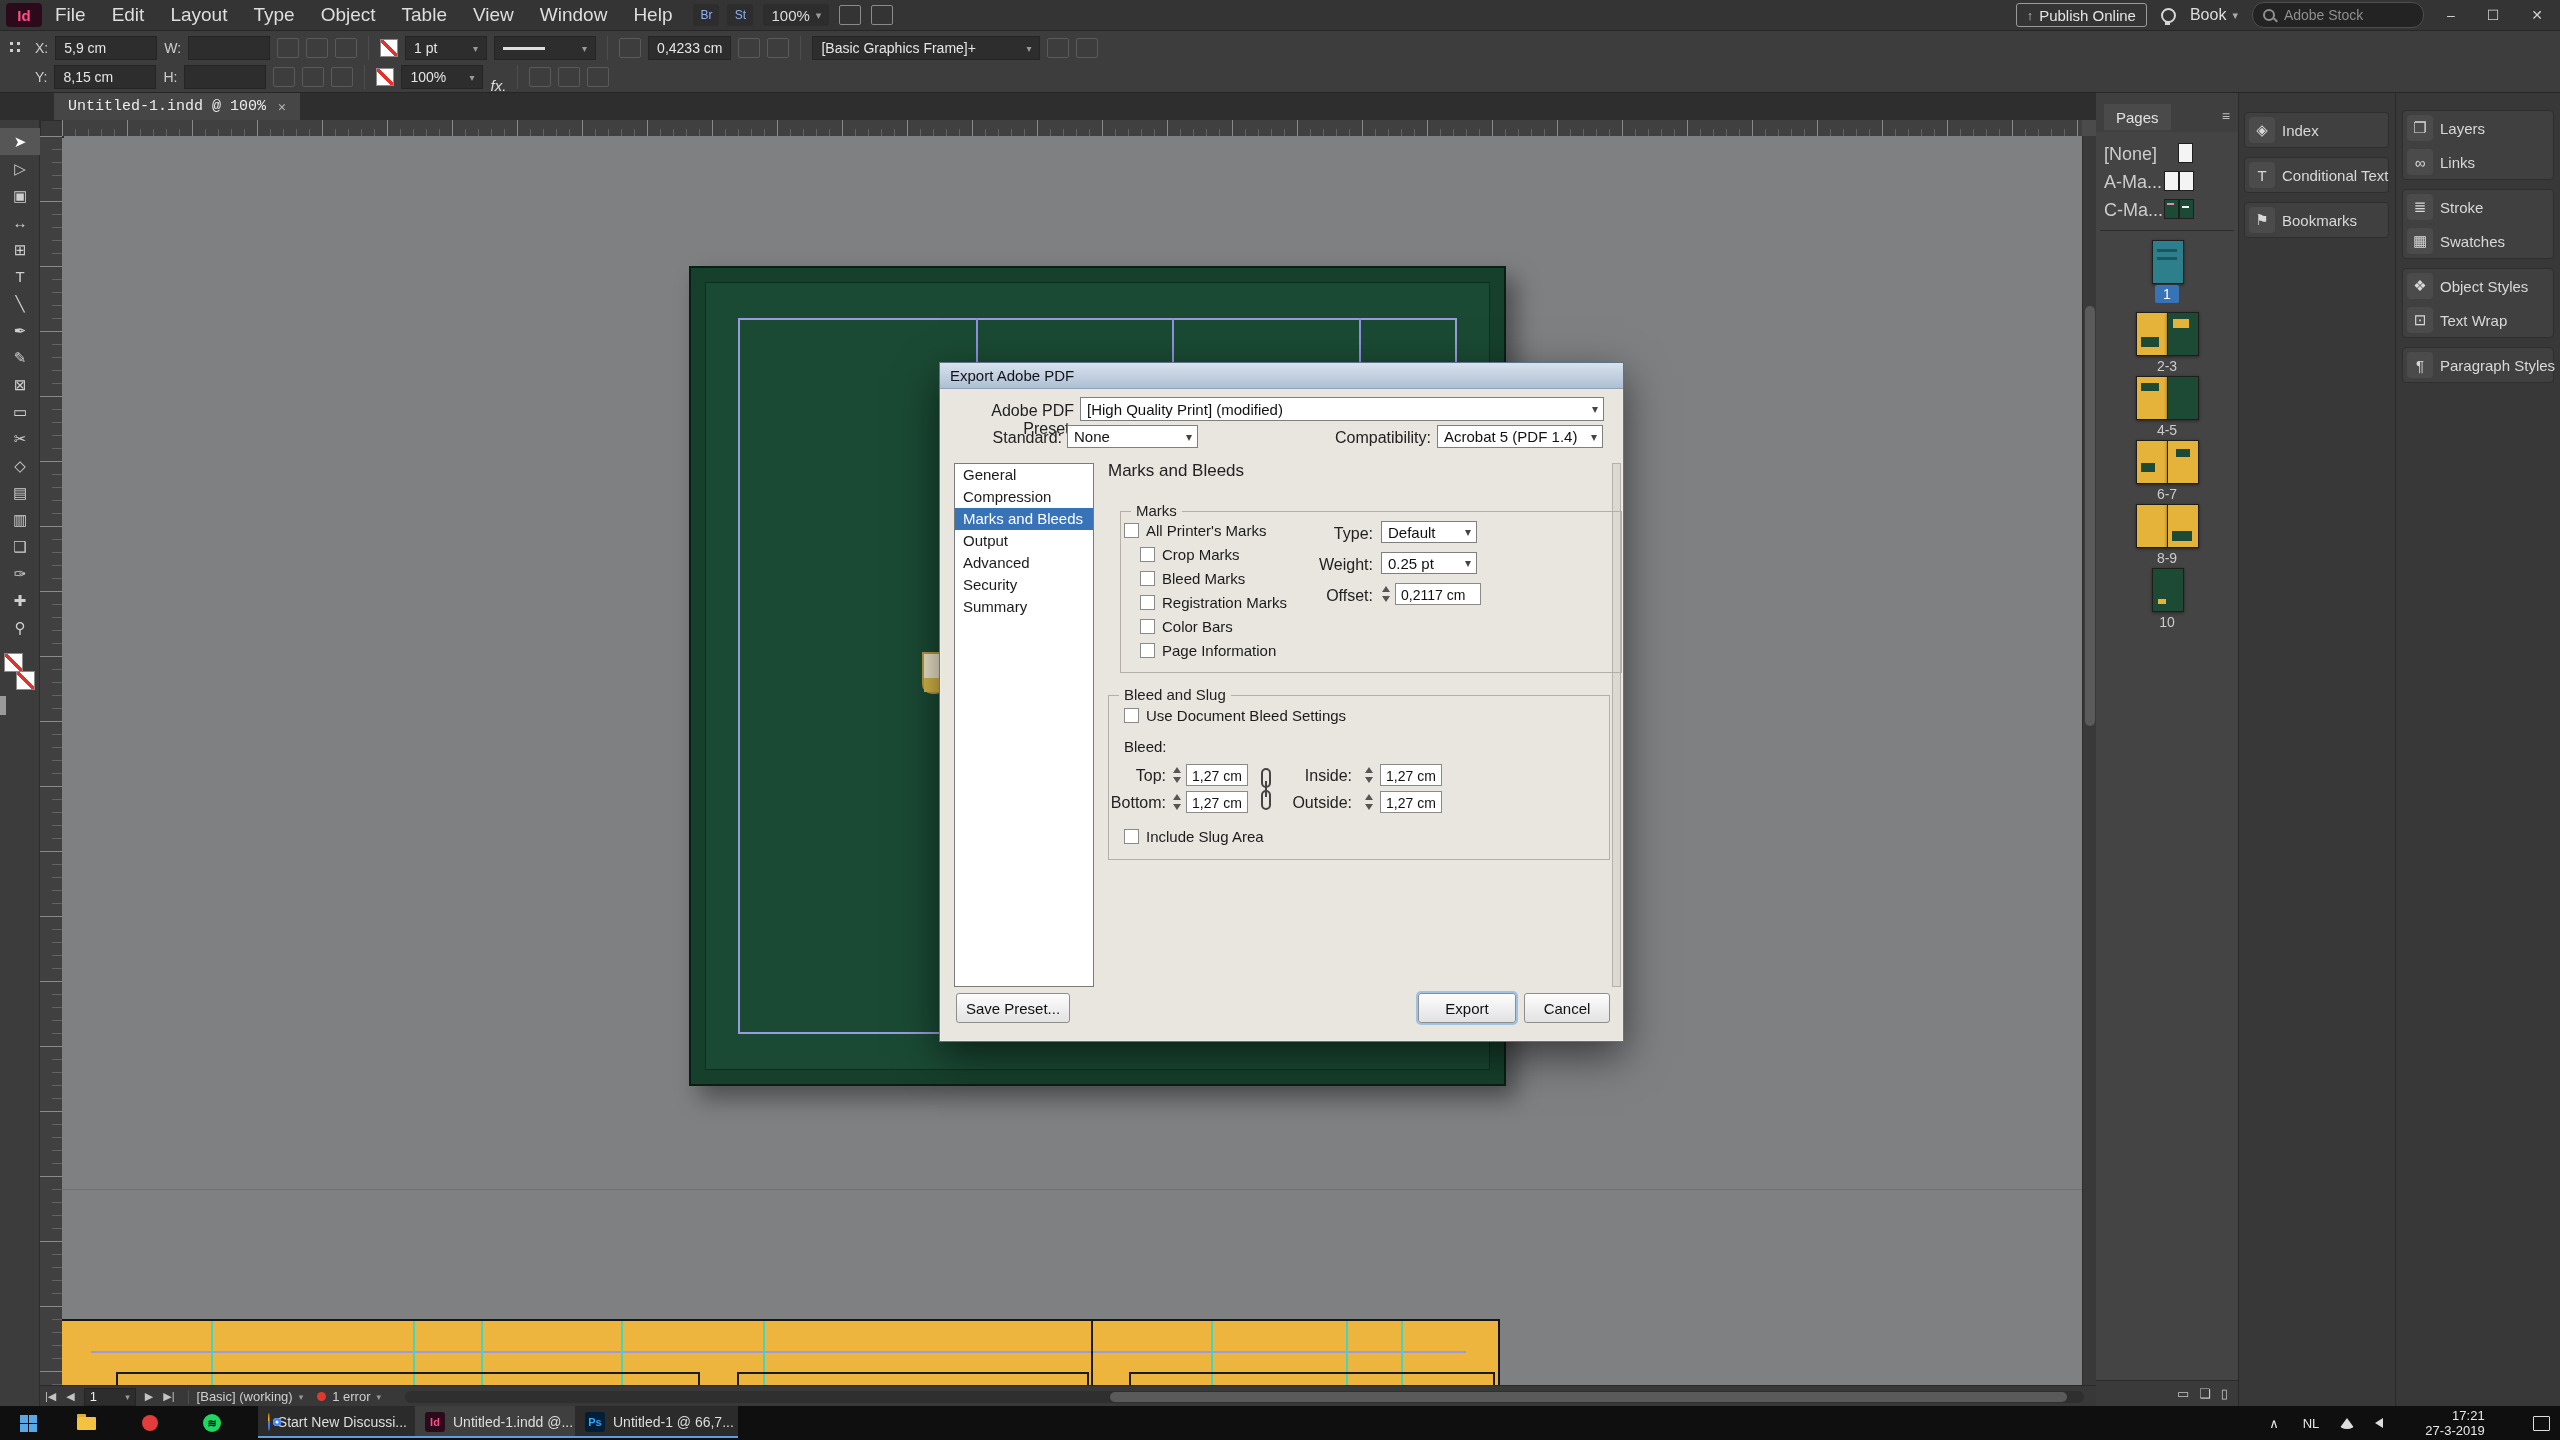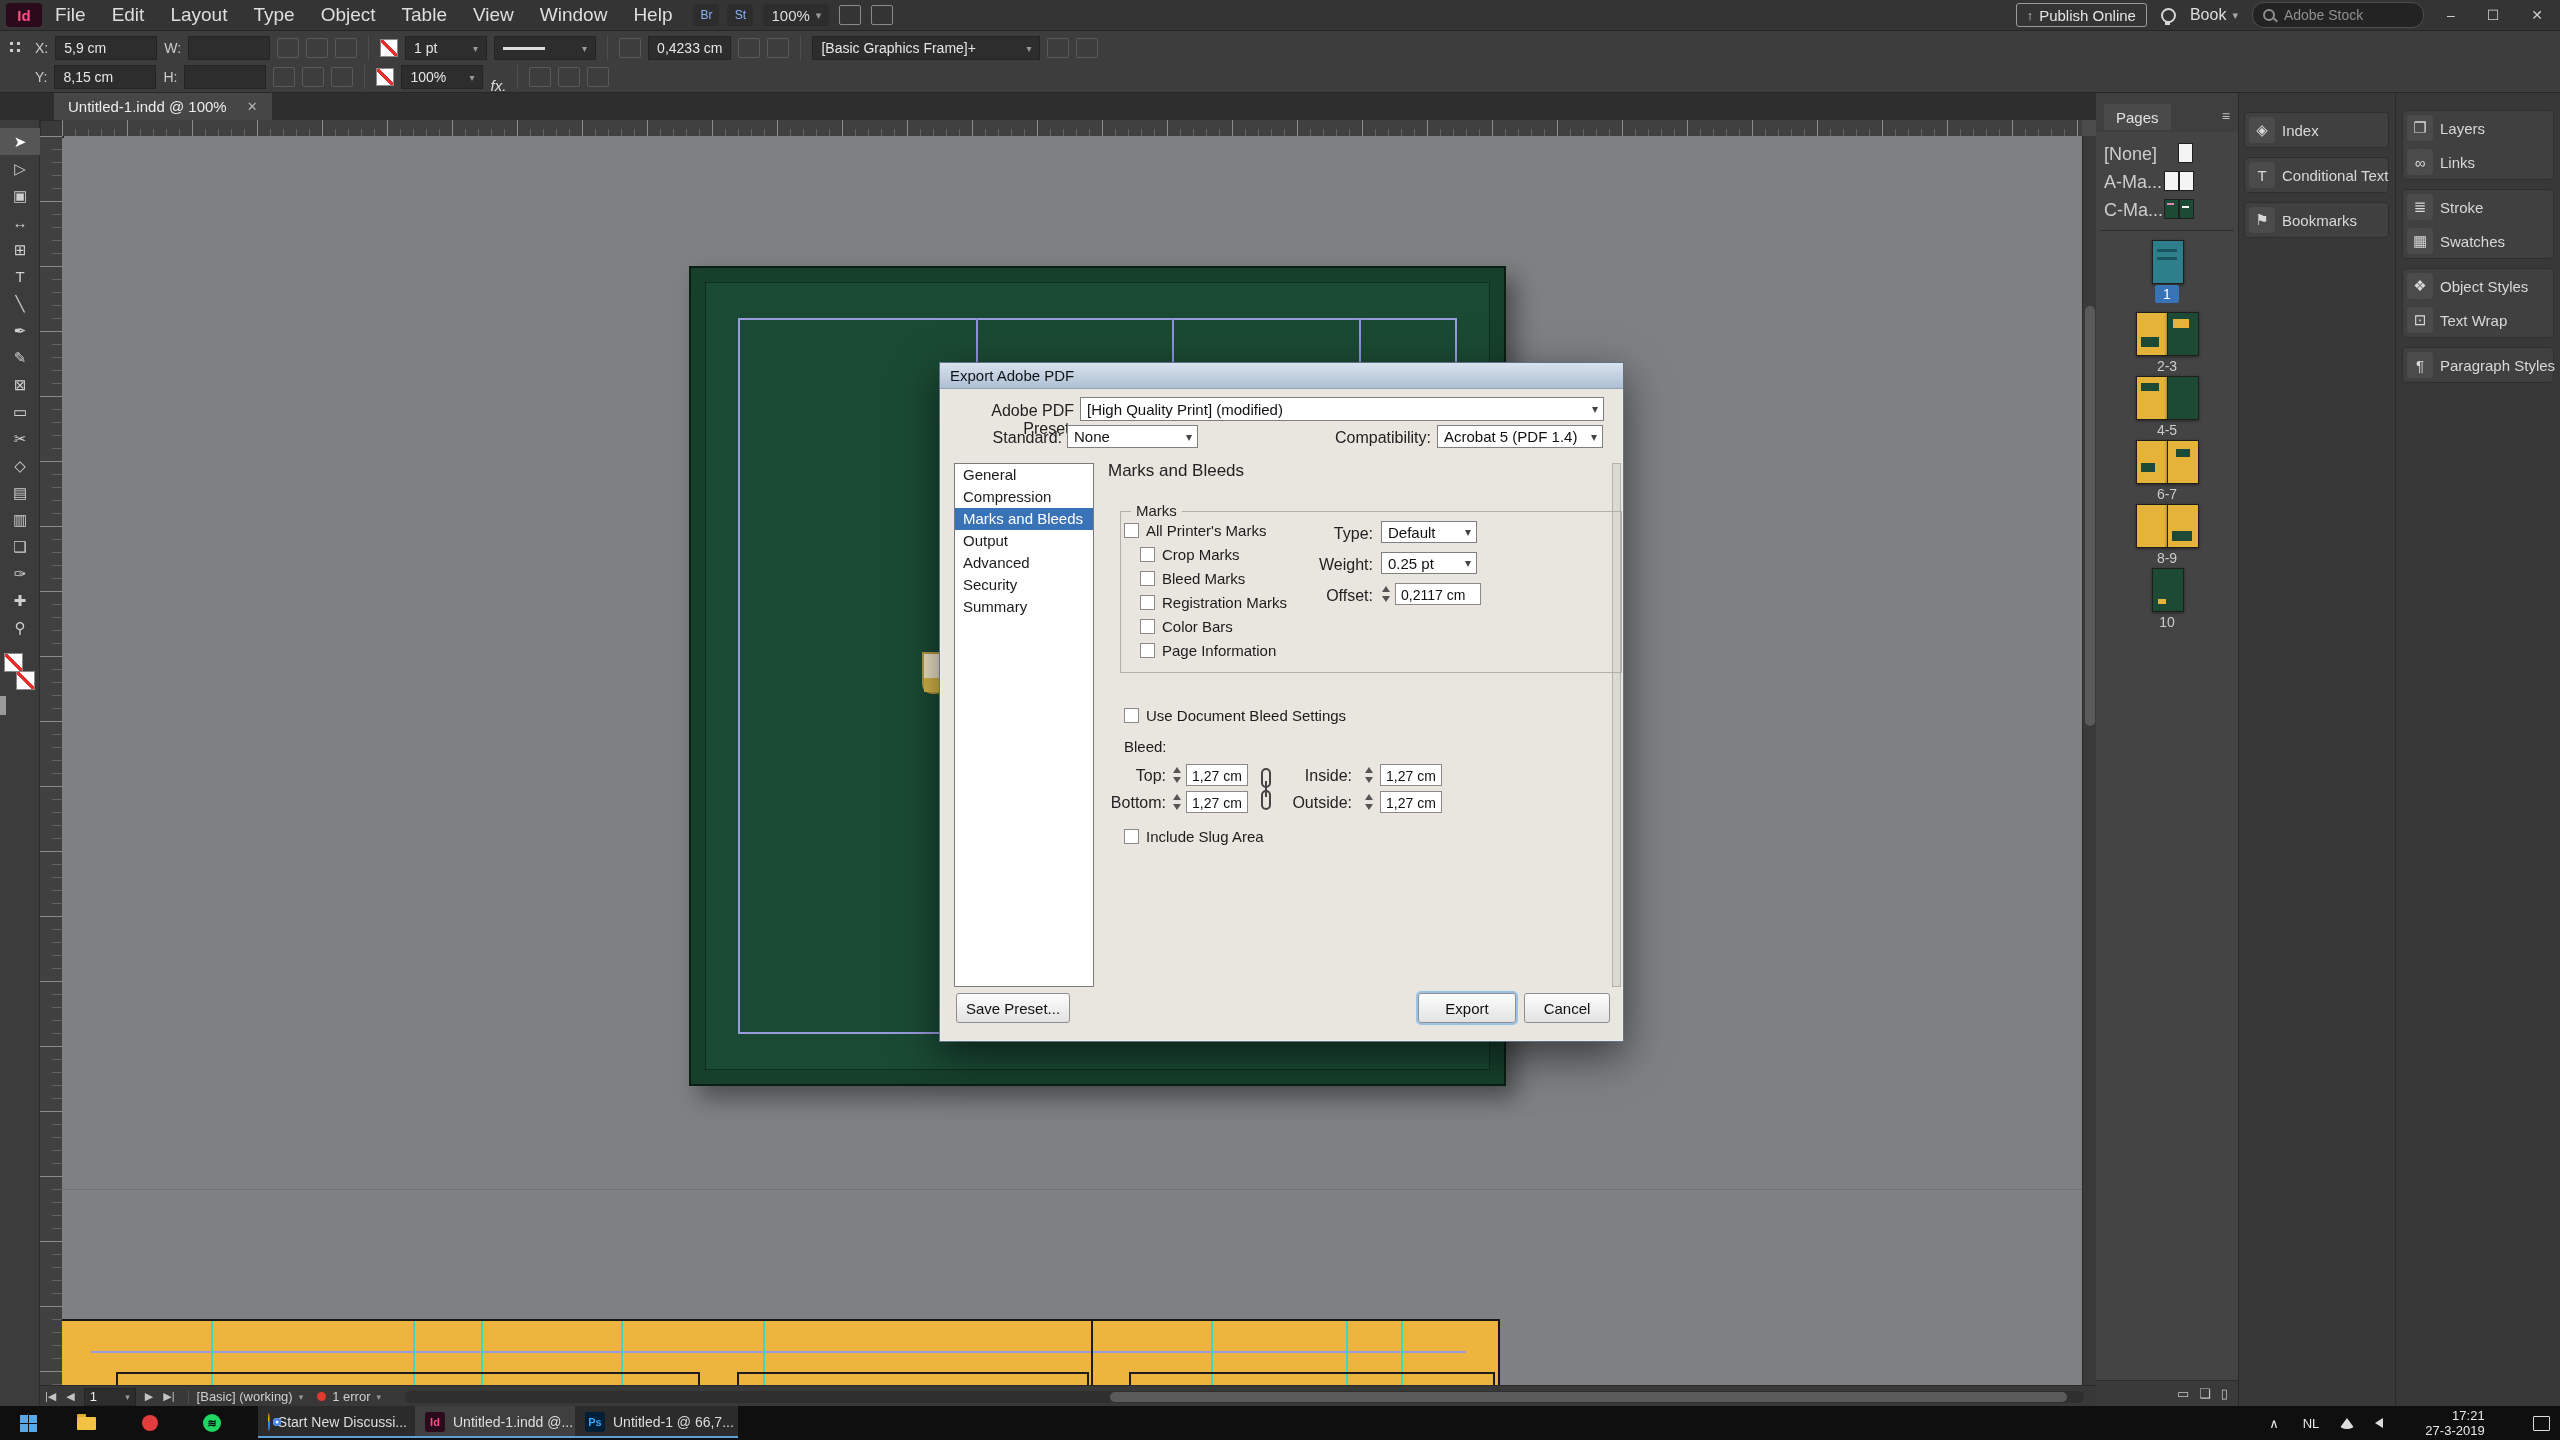--- a/index.html
+++ b/index.html
@@ -51,21 +51,21 @@
   .ic{width:20px;height:18px;border:1px solid #5a5a5a;border-radius:2px;}
   .vsep{width:1px;height:24px;background:#4e4e4e;margin:0 4px;}
   .swx{width:16px;height:16px;background:#fff;border:1px solid #8a8a8a;position:relative;}
   .swx:after{content:"";position:absolute;inset:0;background:linear-gradient(45deg,transparent 42%,#e3312d 42%,#e3312d 58%,transparent 58%);}
   .strokeline{width:42px;height:3px;background:#dedede;}
   .fx{font-style:italic;color:#dedede;font-size:15px;margin-top:16px;}
 
   
   .tabbar{left:0;top:93px;width:2096px;height:27px;background:#2e2e2e;z-index:25;}
   .doctab{position:absolute;left:54px;top:0;height:27px;background:#464646;display:flex;align-items:center;
-          gap:20px;padding:0 14px;color:#ececec;font-size:15px;}
+          gap:12px;padding:0 14px;color:#ececec;font-size:15px;font-family:Liberation Mono, monospace;}
   .tabclose{color:#b5b5b5;font-size:13px;}
 
   
   .rcorner{left:40px;top:120px;width:22px;height:16px;background:#3a3a3a;border:1px solid #2c2c2c;z-index:24;}
   .rulerh{left:62px;top:120px;width:2020px;height:16px;background:#404040;z-index:24;
     background-image:repeating-linear-gradient(to right,#8a8a8a 0 1px,transparent 1px 65px),
                      repeating-linear-gradient(to right,#636363 0 1px,transparent 1px 13px);
     background-size:100% 100%,100% 45%;background-position:0 0,0 100%;background-repeat:repeat-x;}
   .rulerv{left:40px;top:136px;width:22px;height:1249px;background:#404040;z-index:24;
     background-image:repeating-linear-gradient(to bottom,#8a8a8a 0 1px,transparent 1px 65px),
@@ -579,20 +579,23 @@
         <span>Default</span>
       </div>
     <div class="dlab" style="left:357px;top:193px;width:76px;">Weight:</div>
     <div class="dd" style="left:441px;top:189px;width:96px;height:22px;">
         <span>0.25 pt</span>
       </div>
     <div class="dlab" style="left:357px;top:224px;width:76px;">Offset:</div>
     <span class="sp" style="left:441px;top:220px;"></span>
     <div class="tf" style="left:455px;top:220px;width:86px;">0,2117 cm</div>
 
+    <div class="grp" style="left:168px;top:332px;width:500px;height:163px;">
+      <span class="glab">Bleed and Slug</span>
+    </div>
     <span class="cb" style="left:184px;top:345px;"></span>
     <span class="cblab" style="left:206px;top:344px;">Use Document Bleed Settings</span>
     <span class="cblab" style="left:184px;top:375px;">Bleed:</span>
 
     <div class="dlab" style="left:150px;top:404px;width:76px;">Top:</div>
     <span class="sp" style="left:232px;top:401px;"></span>
     <div class="tf" style="left:246px;top:401px;width:62px;">1,27 cm</div>
     <div class="dlab" style="left:150px;top:431px;width:76px;">Bottom:</div>
     <span class="sp" style="left:232px;top:428px;"></span>
     <div class="tf" style="left:246px;top:428px;width:62px;">1,27 cm</div>

